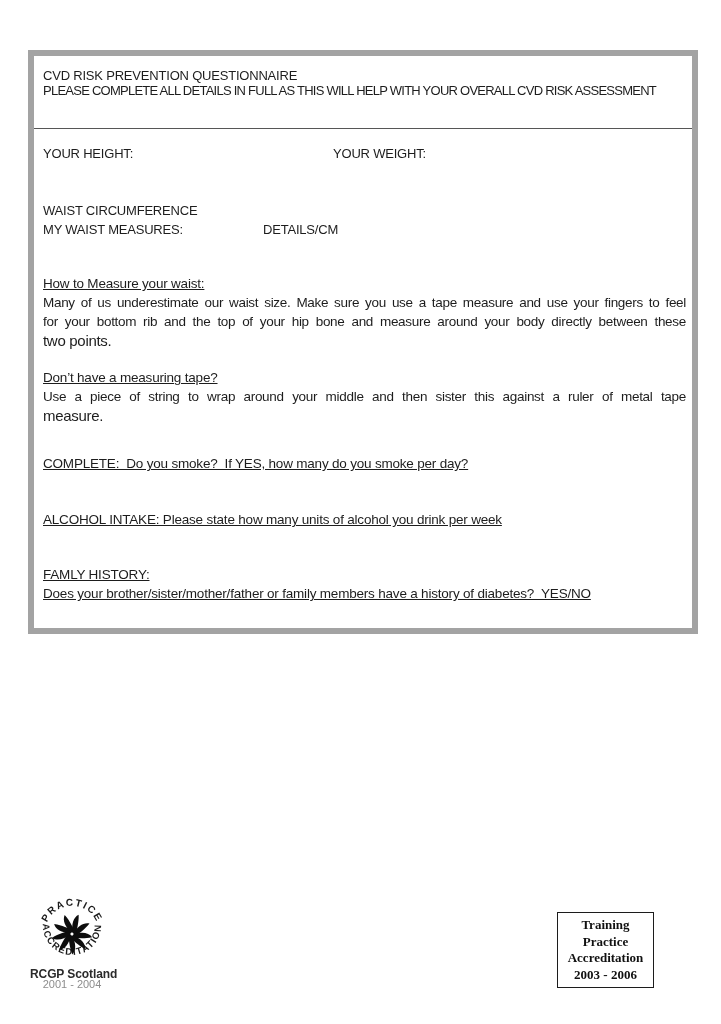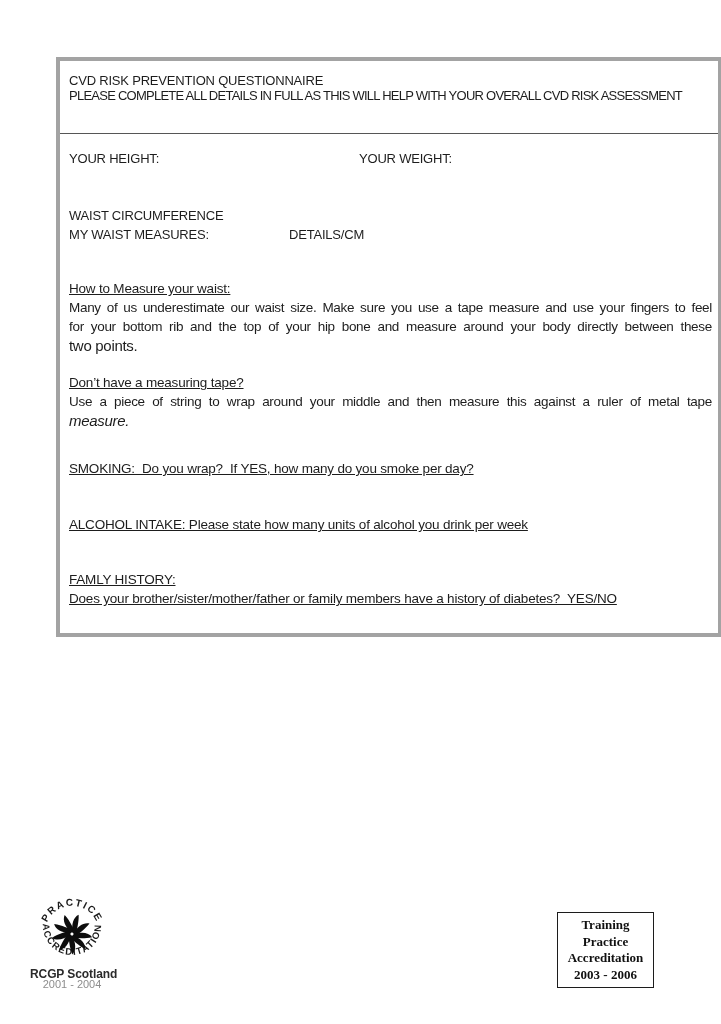--- a/index.html
+++ b/index.html
@@ -6,24 +6,23 @@
   .page{
     position:relative;
     width:721px;height:1024px;
     background:#ffffff;
     font-family:"Liberation Sans", sans-serif;
     color:#1d1d1d;
     overflow:hidden;
   }
   .form-box{
     position:absolute;
-    left:28px;top:57px;
+    left:28px;top:50px;
     width:658px;height:572px;
-    border:4px solid #a3a3a3;
-    margin-left:28px;
+    border:6px solid #a3a3a3;
   }
   .abs{position:absolute;line-height:19px;}
   .caps{font-size:13px;letter-spacing:-0.2px;white-space:pre-wrap;}
   .caps-long{font-size:13px;letter-spacing:-0.75px;white-space:nowrap;}
   .mixed{font-size:13.5px;letter-spacing:-0.2px;white-space:pre-wrap;text-decoration:underline;}
   .jline{
     font-size:13.5px;letter-spacing:-0.3px;
     text-align:justify;text-align-last:justify;
     width:643px;
   }
@@ -72,24 +71,24 @@
     <div class="abs caps" style="left:9px;top:145px;">WAIST CIRCUMFERENCE</div>
     <div class="abs caps" style="left:9px;top:164px;">MY WAIST MEASURES:</div>
     <div class="abs caps" style="left:229px;top:164px;">DETAILS/CM</div>
 
     <div class="abs mixed" style="left:9px;top:218px;">How to Measure your waist:</div>
     <div class="abs jline" style="left:9px;top:237px;">Many of us underestimate our waist size.  Make sure you use a tape measure and use your fingers to feel</div>
     <div class="abs jline" style="left:9px;top:256px;">for your bottom rib and the top of your hip bone and measure around your body directly between these</div>
     <div class="abs lastline" style="left:9px;top:275px;">two points.</div>
 
     <div class="abs mixed" style="left:9px;top:312px;">Don’t have a measuring tape?</div>
-    <div class="abs jline" style="left:9px;top:331px;">Use a piece of string to wrap around your middle and then measure this against a ruler of metal tape</div>
-    <div class="abs lastline" style="left:9px;top:350px;font-style:italic;">measure.</div>
+    <div class="abs jline" style="left:9px;top:331px;">Use a piece of string to wrap around your middle and then sister this against a ruler of metal tape</div>
+    <div class="abs lastline" style="left:9px;top:350px;">measure.</div>
 
-    <div class="abs mixed" style="left:9px;top:398px;">SMOKING:  Do you wrap?  If YES, how many do you smoke per day?</div>
+    <div class="abs mixed" style="left:9px;top:398px;">COMPLETE:  Do you smoke?  If YES, how many do you smoke per day?</div>
 
     <div class="abs mixed" style="left:9px;top:454px;">ALCOHOL INTAKE: Please state how many units of alcohol you drink per week</div>
 
     <div class="abs mixed" style="left:9px;top:509px;">FAMLY HISTORY:</div>
     <div class="abs mixed" style="left:9px;top:528px;">Does your brother/sister/mother/father or family members have a history of diabetes?  YES/NO</div>
 
   </div>
 
   <div class="logo-wrap">
     <svg width="84" height="84" viewBox="0 0 84 84">

